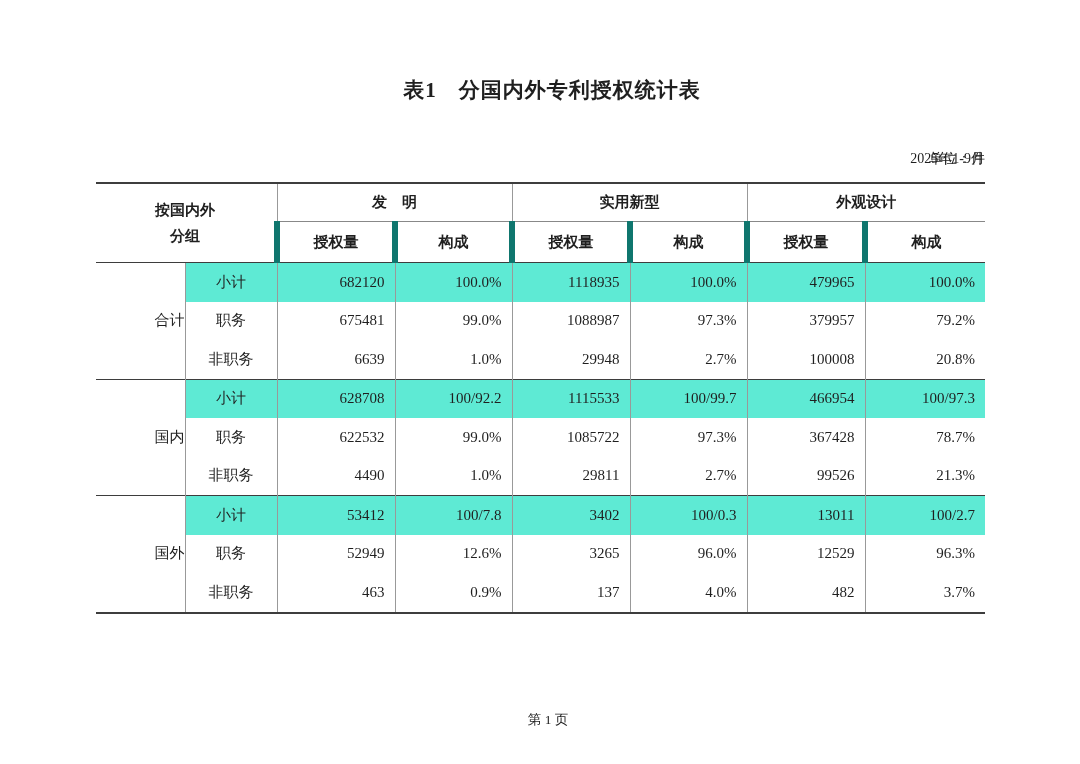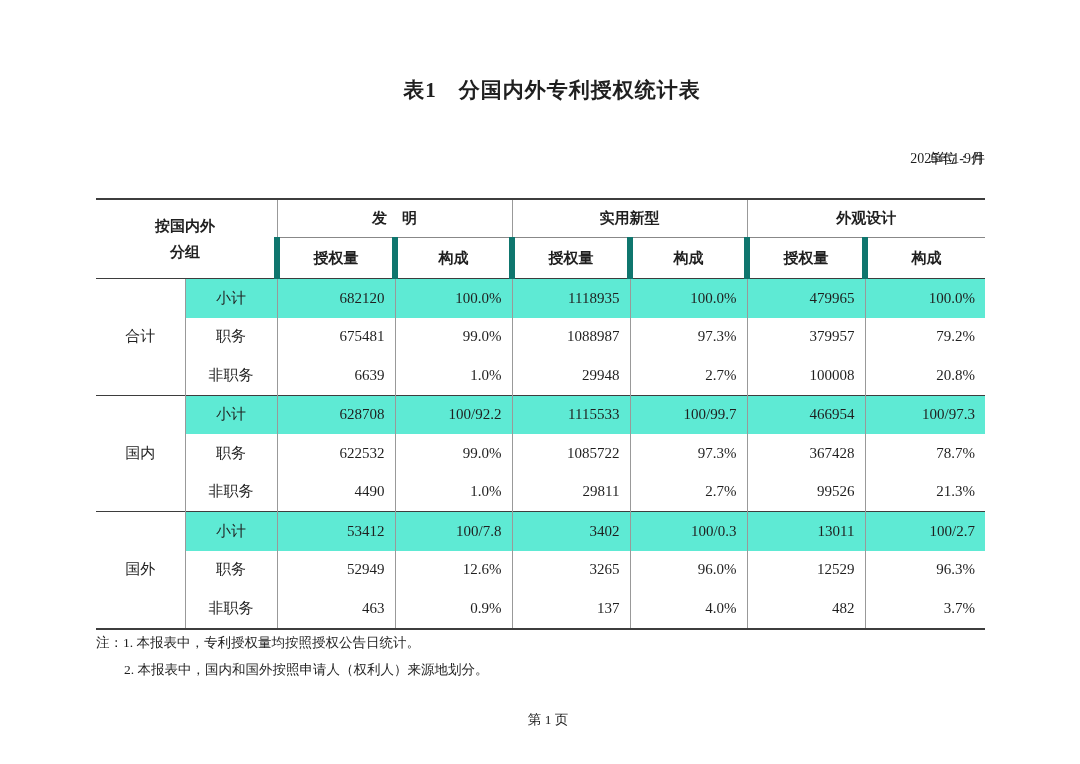--- a/index.html
+++ b/index.html
@@ -12,33 +12,33 @@
 
   .title {
     position:absolute; top:76px; left:0; width:1080px;
     text-align:center; font-size:21px; font-weight:bold; letter-spacing:1px;margin-left:12px;
   }
 
   .meta { position:absolute; top:150px; left:96px; width:889px; height:22px; font-size:14px; }
   .meta .period { position:absolute; left:0; top:0; width:100%; text-align:right; }
   .meta .unit { position:absolute; right:0; top:0; }
 
-  .tablewrap { position:absolute; top:198px; left:96px; }
+  .tablewrap { position:absolute; top:182px; left:96px; }
   table {
     border-collapse:collapse; table-layout:fixed; width:889px;
     border-top:2px solid #3d3d3d; border-bottom:2px solid #3d3d3d;
     font-size:15px;
   }
   th, td { padding:0; overflow:hidden; white-space:nowrap; }
   thead th { font-weight:bold; text-align:center; }
   th.corner { height:78px; line-height:1.75; border-right:1px solid #999; }
   tr.h1 th.section { height:37px; border-left:1px solid #999; }
   tr.h2 th.sub { height:40px; border-left:6px solid #0f766e; border-top:1px solid #888; }
   tbody td { height:38.5px; }
-  td.group-cell { text-align:center; }
+  td.group-cell { text-align:right; }
   td.sub-cell { text-align:center; border-left:1px solid #999; }
   td.num { text-align:right; padding-right:10px; border-left:1px solid #999; }
   tr.group-sep > td { border-top:1.5px solid #3d3d3d; }
   tr.subtotal > td:not(.group-cell) { background:#5eead4; }
 
   .notes { position:absolute; left:96px; top:629px; font-size:13.5px; line-height:27px; }
   .notes .n2 { padding-left:28px; }
   .pagefoot { position:absolute; top:711px; left:8px; width:1080px; text-align:center; font-size:13.5px; }
 </style>
 </head>
@@ -169,20 +169,16 @@
           <td class="num">0.9%</td>
           <td class="num">137</td>
           <td class="num">4.0%</td>
           <td class="num">482</td>
           <td class="num">3.7%</td>
         </tr>
       </tbody>
     </table>
   </div>
 
-  <div class="notes">
-    <div class="n1">注：1. 本报表中，专利授权量均按照授权公告日统计。</div>
-    <div class="n2">2. 本报表中，国内和国外按照申请人（权利人）来源地划分。</div>
-  </div>
 
   <div class="pagefoot">第 1 页</div>
 
 </div>
 
 </body></html>

